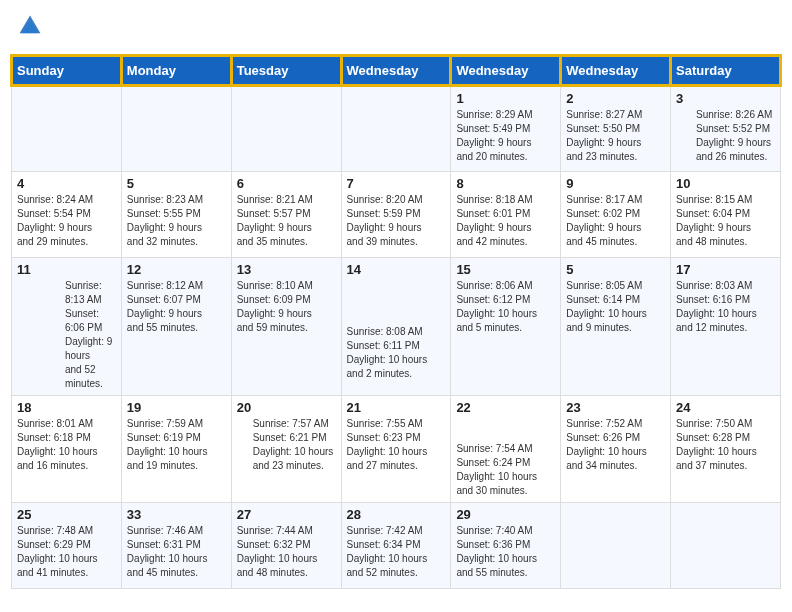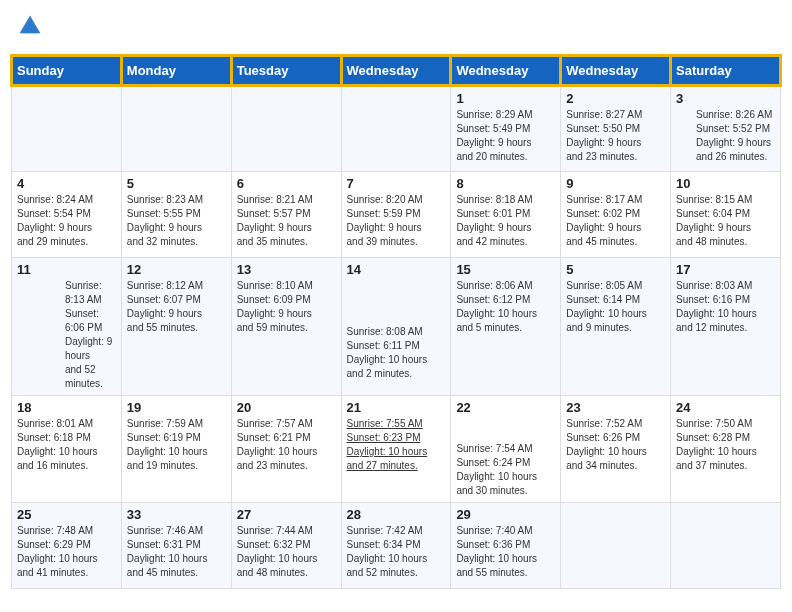--- a/index.html
+++ b/index.html
@@ -269,28 +269,28 @@
         </td>
         <td>
           <span class="day-num">19</span>
           <div class="day-info" style="white-space: pre-line;">Sunrise: 7:59 AM
 Sunset: 6:19 PM
 Daylight: 10 hours
 and 19 minutes.</div>
         </td>
         <td>
           <span class="day-num">20</span>
-          <div class="day-info" style="white-space: pre-line;">Sunrise: 7:57 AM
+          <div class="day-info" style="white-space: pre-line; margin-left: 16px;">Sunrise: 7:57 AM
 Sunset: 6:21 PM
 Daylight: 10 hours
 and 23 minutes.</div>
         </td>
         <td>
           <span class="day-num">21</span>
-          <div class="day-info" style="white-space: pre-line; text-decoration: underline;">Sunrise: 7:55 AM
+          <div class="day-info" style="white-space: pre-line;">Sunrise: 7:55 AM
 Sunset: 6:23 PM
 Daylight: 10 hours
 and 27 minutes.</div>
         </td>
         <td>
           <span class="day-num">22</span>
           <div class="day-info" style="white-space: pre-line; margin-top: 27px;">Sunrise: 7:54 AM
 Sunset: 6:24 PM
 Daylight: 10 hours
 and 30 minutes.</div>

